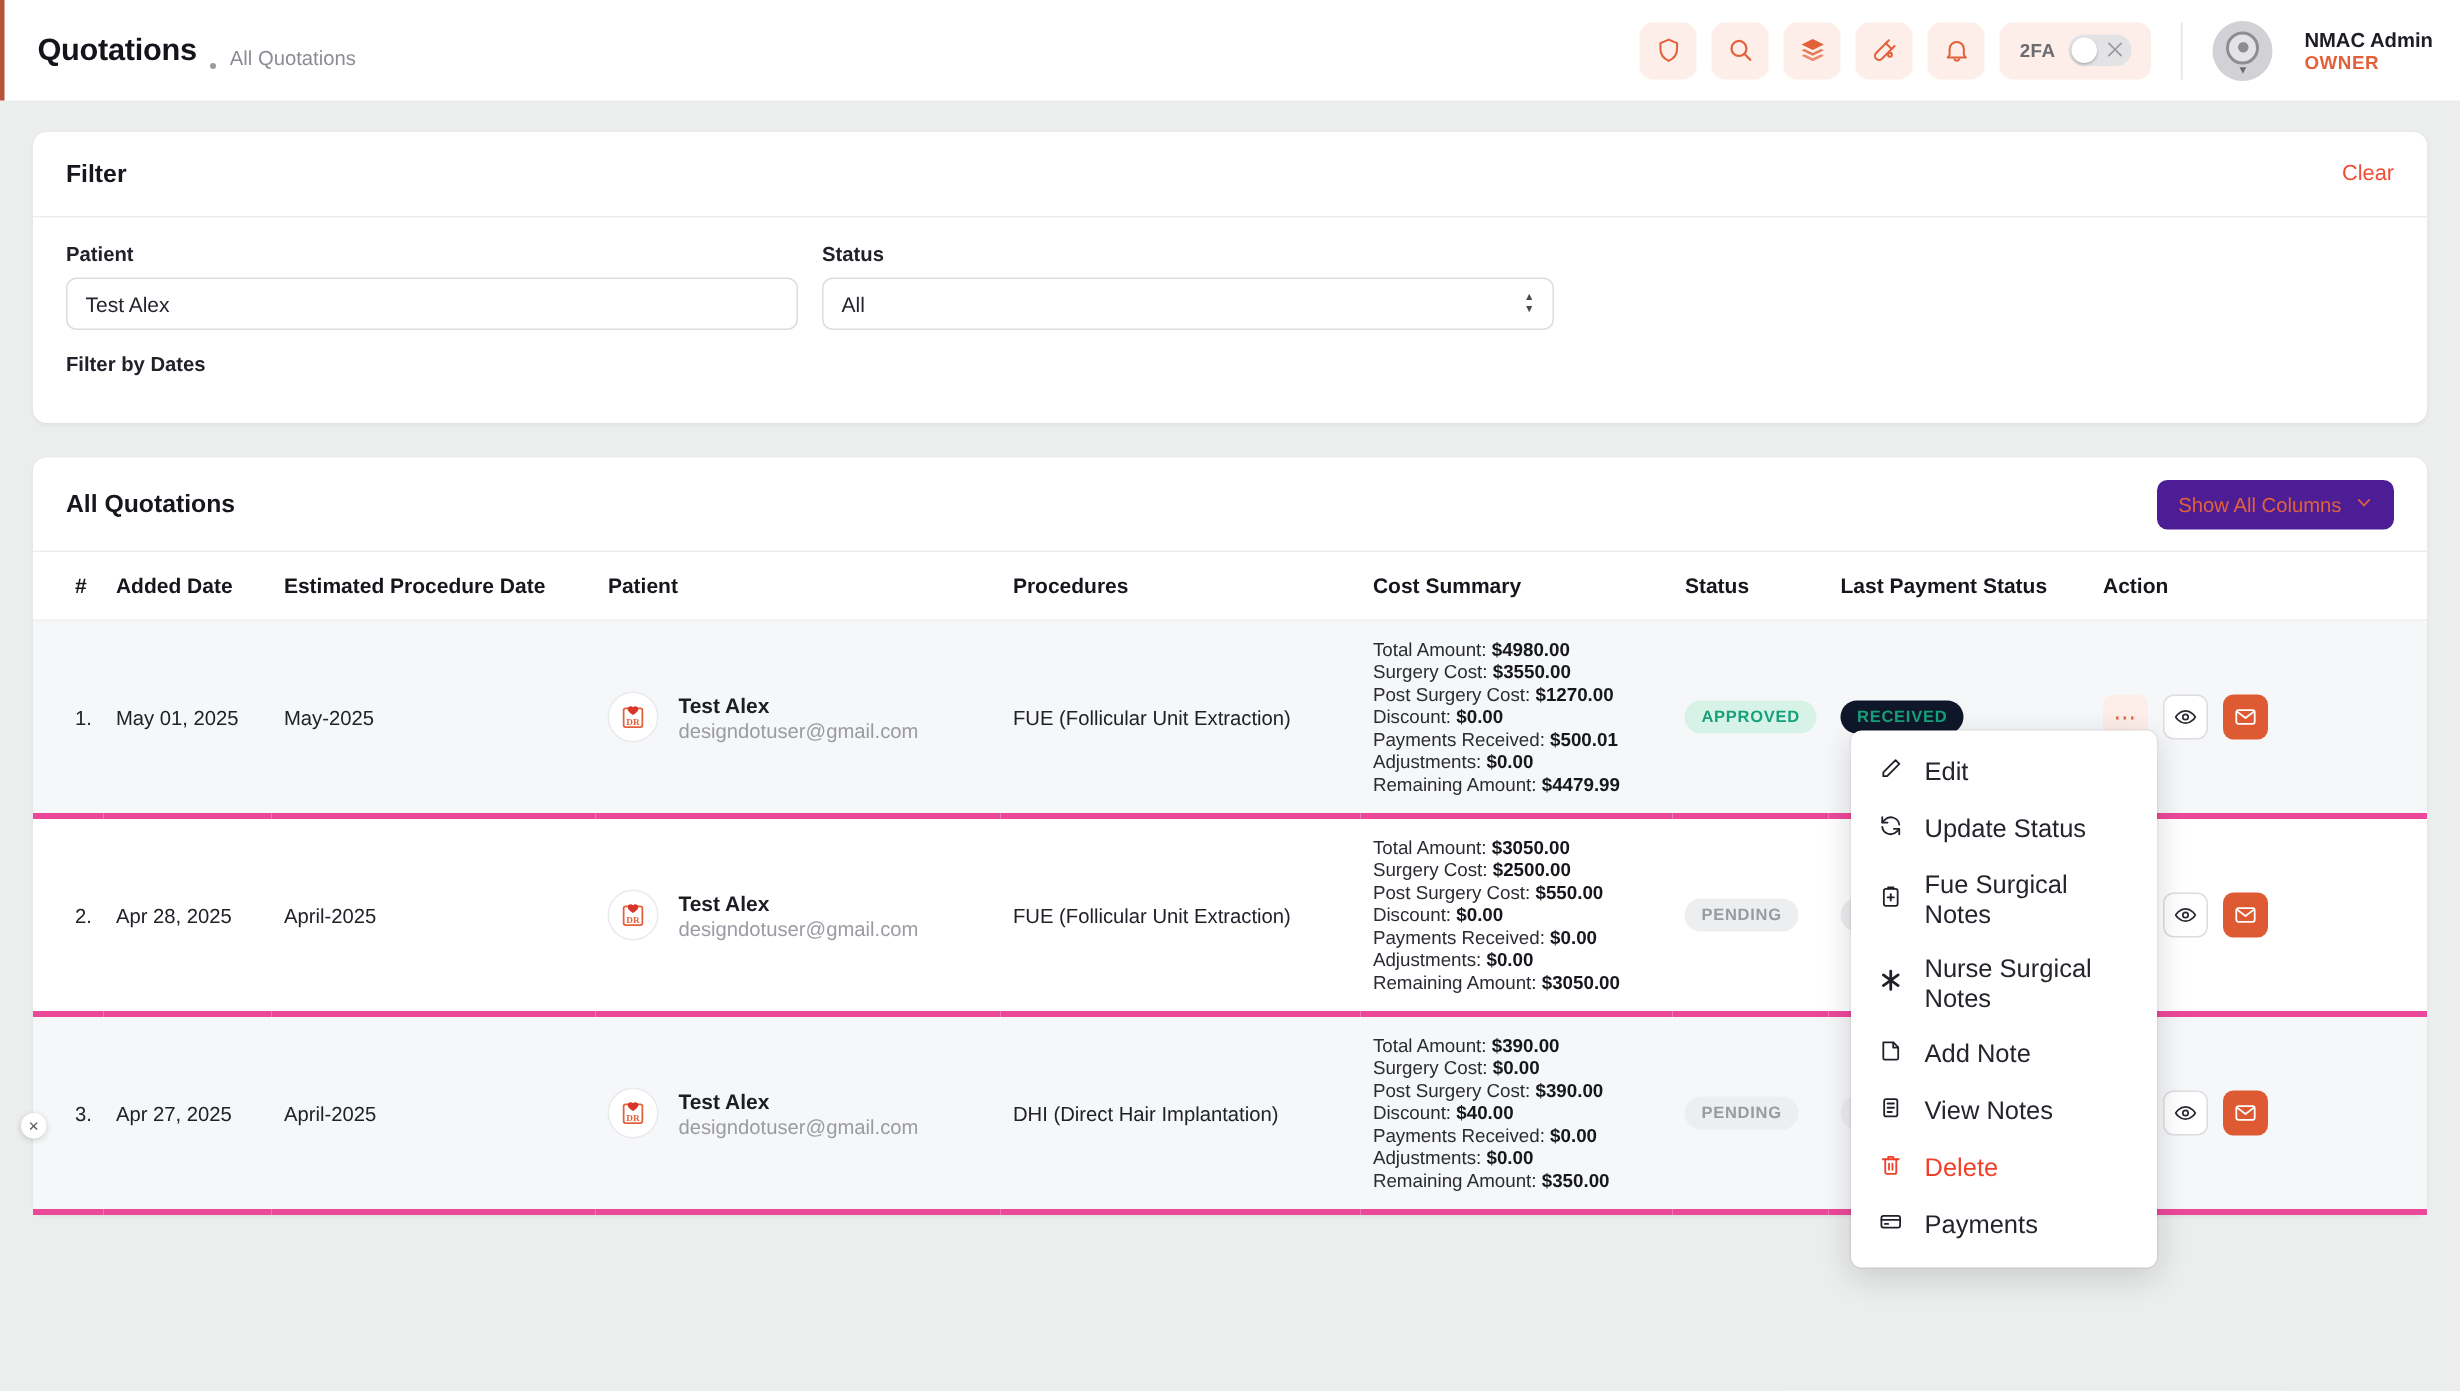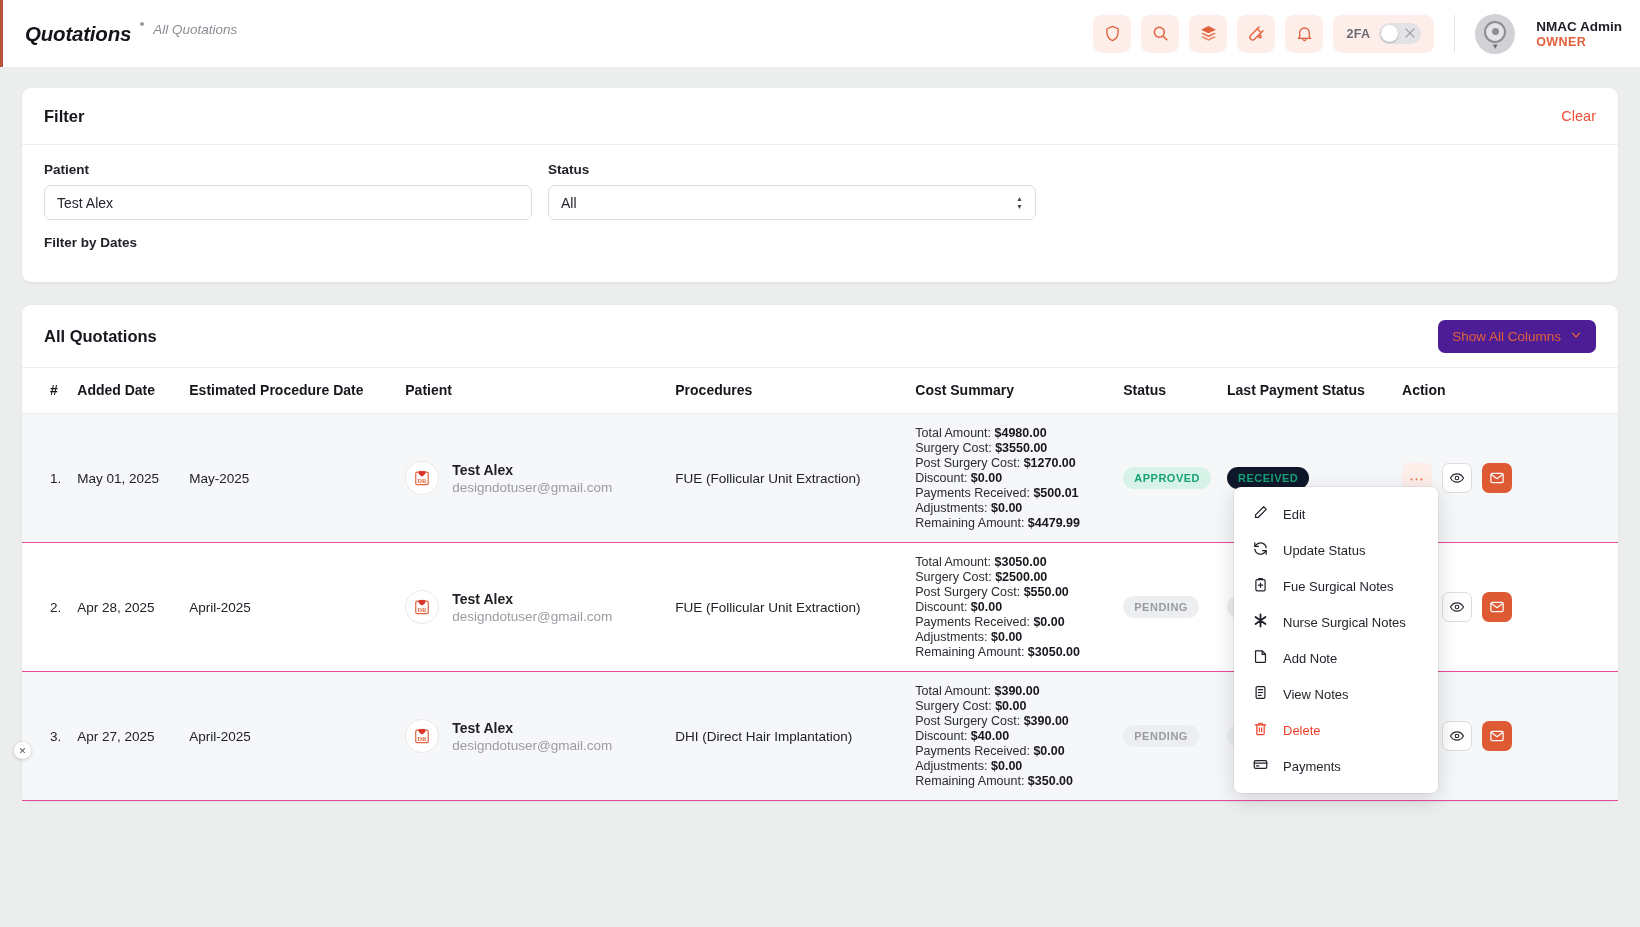--- a/index.html
+++ b/index.html
@@ -11,21 +11,21 @@
   }
 
   
   .topbar {
     height: 67px; background: #ffffff;
     display: flex; align-items: center;
     padding: 0 18px 0 22px;
     border-left: 3px solid #b5543a;
     position: relative;
   }
-  .title-wrap { display: flex; align-items: flex-start; gap: 9px; font-style: italic; }
+  .title-wrap { display: flex; align-items: flex-end; gap: 9px; }
   .page-title { font-size: 20.5px; font-weight: bold; color: #14141b; letter-spacing: -.2px; }
   .dot { width: 4px; height: 4px; border-radius: 50%; background: #9a9aa2; }
   .crumb { font-size: 13.5px; color: #8c8c95; }
 
   .topbar-right { margin-left: auto; display: flex; align-items: center; gap: 10px; }
   .icon-btn {
     width: 38px; height: 38px; border-radius: 9px;
     background: #fdeee9; display: flex; align-items: center; justify-content: center;
     cursor: pointer;
   }
@@ -100,21 +100,21 @@
     font-size: 13.5px; color: #e2613a; cursor: pointer;
   }
 
   table { width: 100%; border-collapse: collapse; }
   thead th {
     text-align: left; font-size: 14px; font-weight: bold; color: #16161d;
     padding: 14px 8px 15px 8px; border-bottom: 1px solid #ededf0; white-space: nowrap;
   }
   tbody td {
     font-size: 13.5px; color: #21212a; padding: 12px 8px;
-    border-bottom: 1px solid #ec4899; vertical-align: middle;
+    border-bottom: 4px solid #ec4899; vertical-align: middle;
   }
   tbody tr.alt td { background: #f6f7f9; }
   .c-idx { width: 42px; padding-left: 28px !important; }
   .c-added { width: 112px; }
   .c-est { width: 216px; }
   .c-pat { width: 270px; }
   .c-proc { width: 240px; }
   .c-cost { width: 208px; }
   .c-stat { width: 100px; }
   .c-pay { width: 175px; }
@@ -151,21 +151,21 @@
 
   
   .menu {
     position: absolute; left: 1212px; top: 182px; width: 204px;
     background: #fff; border-radius: 7px;
     box-shadow: 0 6px 22px rgba(16,16,26,.16), 0 0 0 1px rgba(16,16,26,.05);
     padding: 9px 0; z-index: 40;
   }
   .mitem {
     display: flex; align-items: center; gap: 14px;
-    padding: 8px 18px; font-size: 13px; color: #24242d; cursor: pointer;
+    padding: 8px 18px; font-size: 17px; color: #24242d; cursor: pointer;
   }
   .mitem.danger { color: #f0402a; }
   .mitem svg { flex: 0 0 17px; }
 
   
   .edge-close {
     position: absolute; left: -8px; top: 437px; width: 17px; height: 17px;
     background: #fff; border-radius: 50%; box-shadow: 0 1px 4px rgba(0,0,0,.18);
     display: flex; align-items: center; justify-content: center;
     font-size: 9px; color: #55555d; z-index: 60; cursor: pointer;

